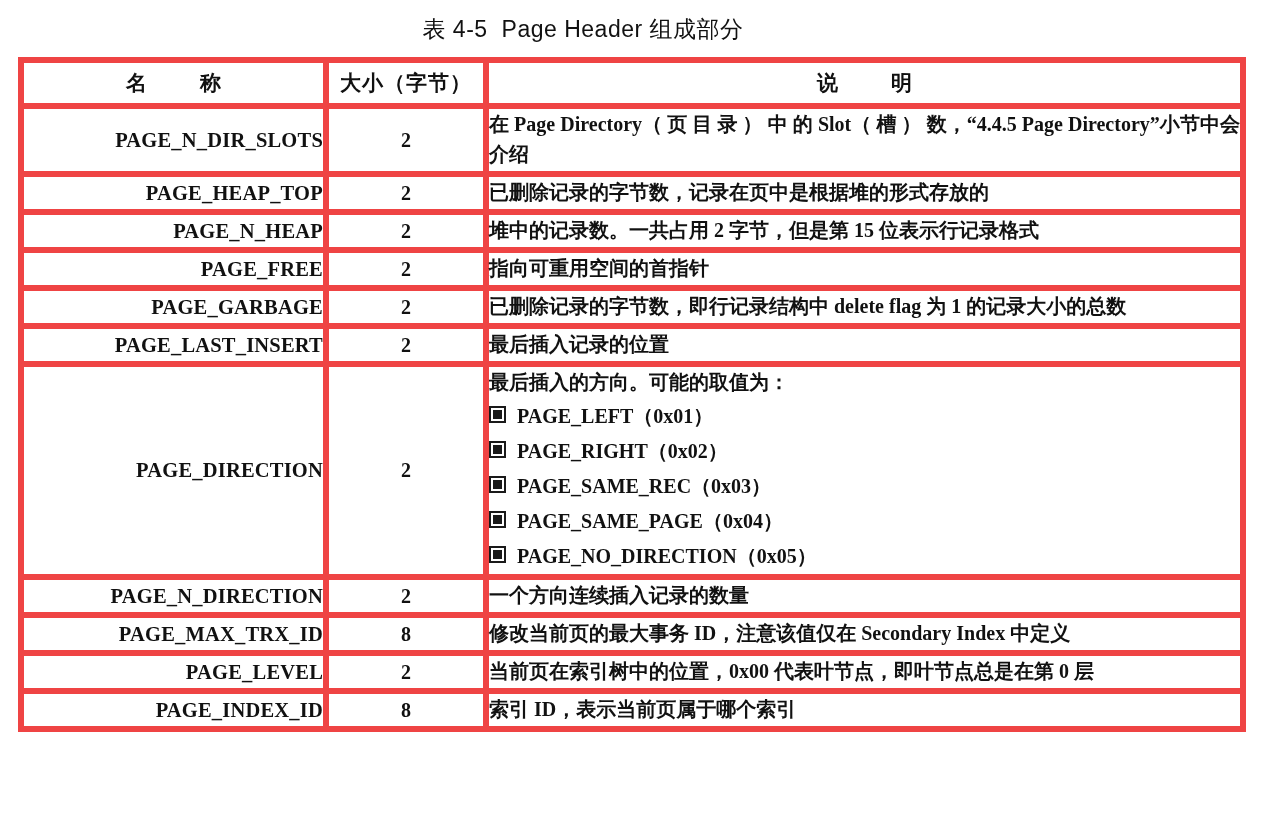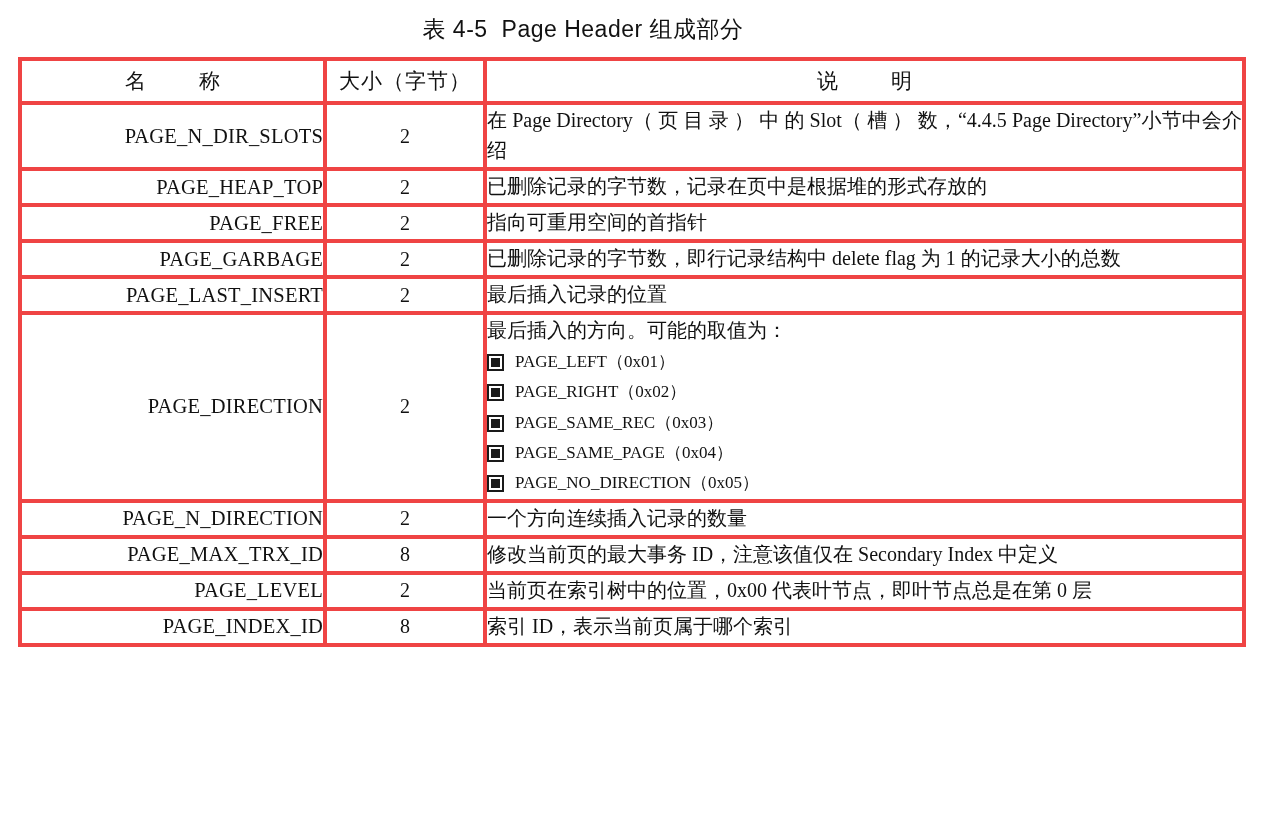--- a/index.html
+++ b/index.html
@@ -36,23 +36,24 @@
   table.tbl {
     width: 1228px;
     border-collapse: collapse;
     table-layout: fixed;
     border-top: 3px solid #1a1a1a;
     border-bottom: 3px solid #1a1a1a;
     border-left: 1px solid #1a1a1a;
     border-right: 1px solid #1a1a1a;
   }
   table.tbl td, table.tbl th {
-    border: 4px solid #ef4444;
+    border: 6px solid #ef4444;
     padding: 0;
     vertical-align: middle;
+    font-weight: bold;
   }
   thead th {
     border-bottom: 2px solid #1a1a1a !important;
     font-weight: normal;
     font-size: 21px;
     height: 40px;
     text-align: center;
     font-family: "Liberation Serif", serif;
   }
   .col-name  { width: 305px; }
@@ -83,21 +84,21 @@
   }
   .bullet-list {
     margin: 0;
     padding: 0;
     list-style: none;
   }
   .bullet-list li {
     margin: 0;
     padding: 2px 0 2px 28px;
     position: relative;
-    font-size: 17px;
+    font-size: 20px;
     line-height: 1.55;
   }
   .bullet-list li .box {
     position: absolute;
     left: 0;
     top: 7px;
     width: 13px;
     height: 13px;
     border: 2px solid #1a1a1a;
     background: #1a1a1a;
@@ -139,20 +140,27 @@
           </td>
         </tr>
         <tr>
           <td class="name">PAGE_HEAP_TOP</td>
           <td class="size">2</td>
           <td class="desc">
             <span class="dir-lead">已删除记录的字节数，记录在页中是根据堆的形式存放的</span>
           </td>
         </tr>
         <tr>
+          <td class="name">PAGE_N_HEAP</td>
+          <td class="size">2</td>
+          <td class="desc">
+            <span class="dir-lead">堆中的记录数。一共占用 2 字节，但是第 15 位表示行记录格式</span>
+          </td>
+        </tr>
+        <tr>
           <td class="name">PAGE_FREE</td>
           <td class="size">2</td>
           <td class="desc">
             <span class="dir-lead">指向可重用空间的首指针</span>
           </td>
         </tr>
         <tr>
           <td class="name">PAGE_GARBAGE</td>
           <td class="size">2</td>
           <td class="desc">

